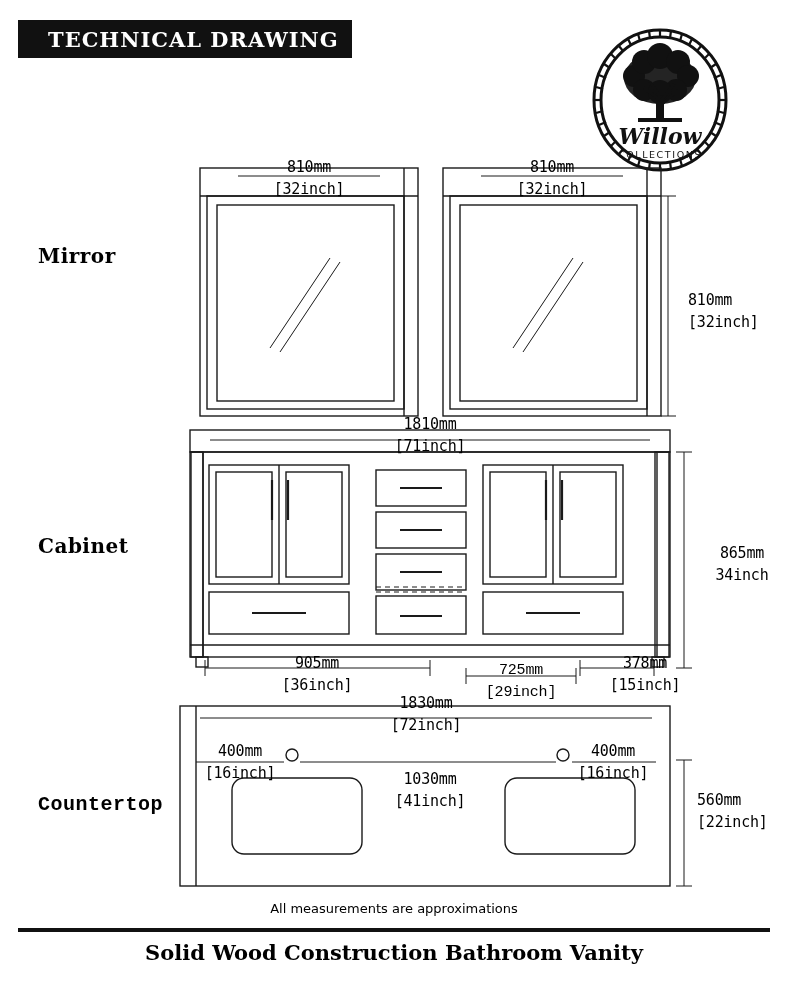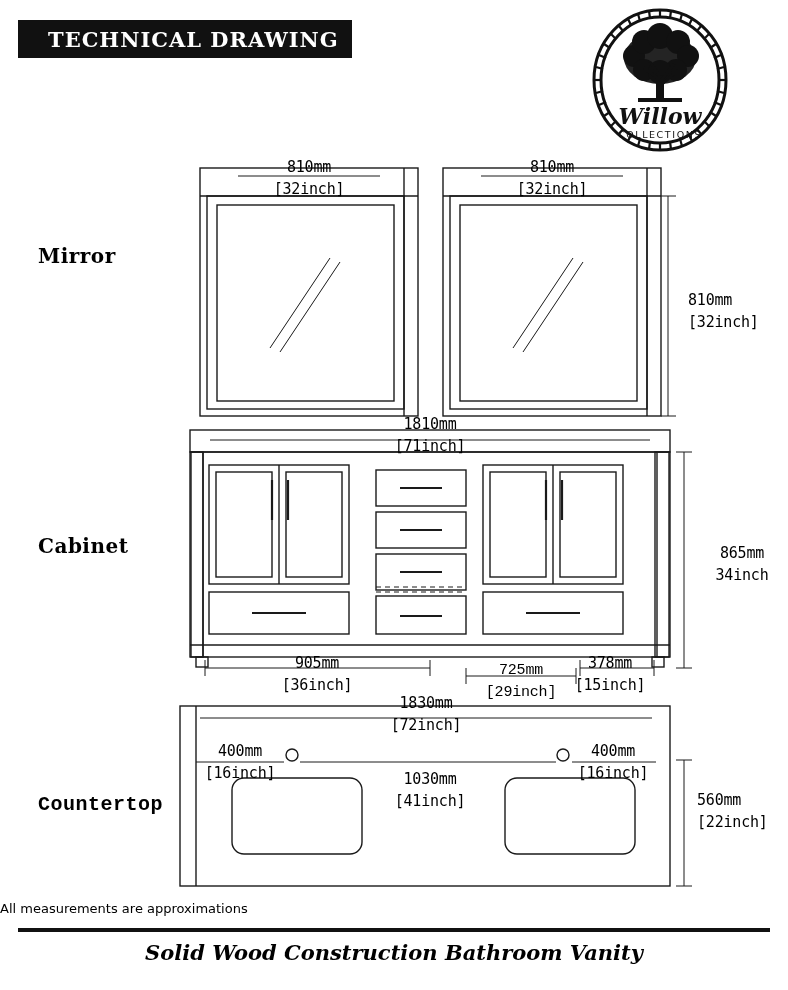--- a/index.html
+++ b/index.html
@@ -36,21 +36,21 @@
     box-sizing: border-box;
     letter-spacing: 1px;
     font-family: "DejaVu Serif", serif;
     font-weight: bold;
     font-size: 21px;
   }
   
   .logo {
     position: absolute;
     left: 586px;
-    top: 6px;
+    top: 26px;
     width: 148px;
     height: 148px;
   }
   .logo svg { display:block; }
   
   .section-label {
     position: absolute;
     font-family: "DejaVu Serif", serif;
     font-weight: bold;
     font-size: 20px;
@@ -78,41 +78,41 @@
     white-space: pre;
     letter-spacing: -0.2px;
   }
   .dim.left { text-align: left; }
   
   .approx {
     position: absolute;
     left: 0;
     top: 901px;
     width: 788px;
+    text-align: center;
     font-family: "DejaVu Sans", sans-serif;
     font-size: 13px;
   }
   .footer-rule {
     position: absolute;
     left: 18px;
     top: 928px;
     width: 752px;
     height: 4px;
     background: #111;
   }
   .footer-title {
     position: absolute;
     left: 0;
     top: 940px;
     width: 788px;
     text-align: center;
     font-family: "DejaVu Serif", serif;
     font-weight: bold;
     font-size: 21px;
-    font-style: italic;
   }
 </style>
 </head>
 <body>
 
 <div class="page">
 
   <div class="title-banner">
     <span>TECHNICAL DRAWING</span>
   </div>
@@ -306,21 +306,21 @@
 [32inch]</div>
 
   <div class="dim" style="left:369px; top:413px; width:122px;">1810mm
 [71inch]</div>
   <div class="dim left" style="left:697px; top:542px; width:90px;text-align:center;">865mm
 34inch</div>
   <div class="dim" style="left:256px; top:652px; width:122px;">905mm
 [36inch]</div>
   <div class="dim" style="left:460px; top:660px; width:122px;font-family:Liberation Mono, monospace;">725mm
 [29inch]</div>
-  <div class="dim" style="left:549px; top:652px; width:122px;">378mm
+  <div class="dim" style="left:584px; top:652px; width:122px;">378mm
 [15inch]</div>
 
   <div class="dim" style="left:365px; top:692px; width:122px;">1830mm
 [72inch]</div>
   <div class="dim" style="left:181px; top:740px; width:118px;">400mm
 [16inch]</div>
   <div class="dim" style="left:369px; top:740px; width:122px;margin-top:28px;">1030mm
 [41inch]</div>
   <div class="dim" style="left:554px; top:740px; width:118px;">400mm
 [16inch]</div>

